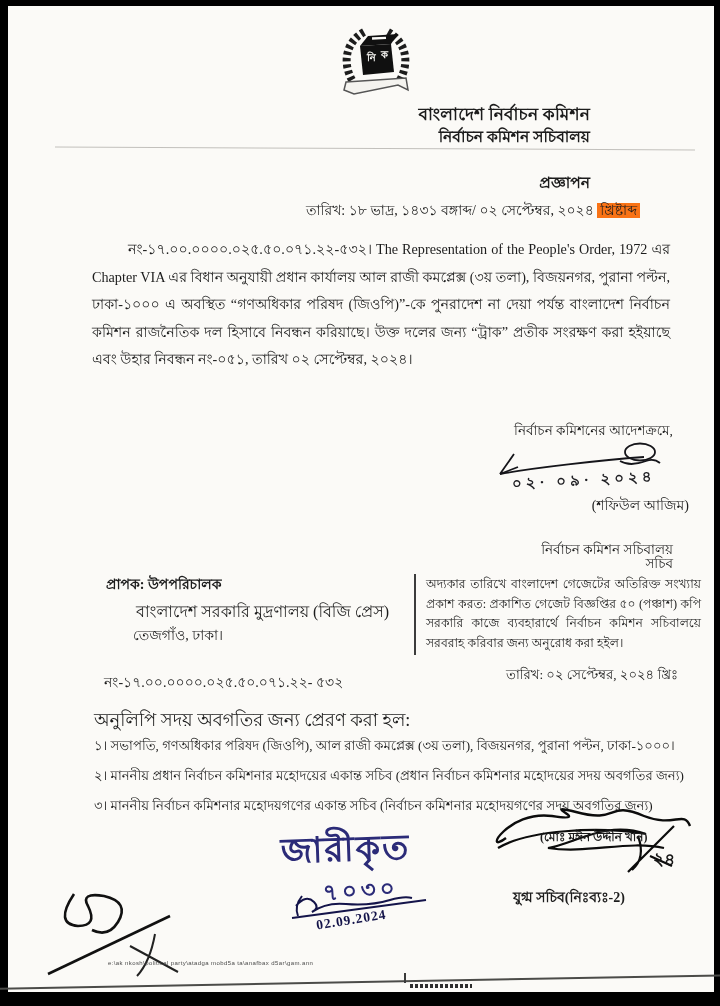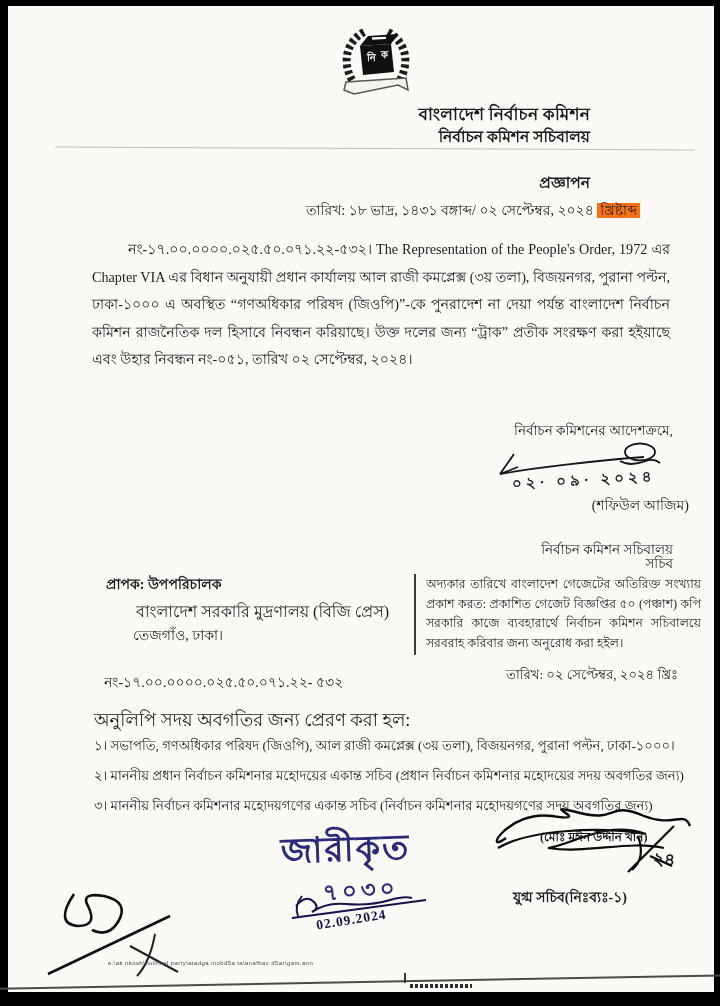--- a/index.html
+++ b/index.html
@@ -124,21 +124,21 @@
   </svg>
   <div class="abs stamp-date">02.09.2024</div>
 
   <svg class="abs" style="left:478px; top:796px;" width="218" height="84" viewBox="0 0 218 84">
     <path d="M28 42 C4 60 30 14 74 20 C118 27 58 6 98 16 C142 28 128 4 166 20 C196 32 206 14 212 30" fill="none" stroke="#0c0c0c" stroke-width="2.4"></path>
     <path d="M20 52 C50 34 120 30 168 38 C128 24 96 48 70 52 C110 58 150 44 186 52" fill="none" stroke="#0c0c0c" stroke-width="2.2"></path>
     <path d="M150 76 L196 30 M160 40 q8 22 -6 34 M172 60 l22 10" fill="none" stroke="#0c0c0c" stroke-width="2.2"></path>
   </svg>
   <div class="abs js-frag">২৪</div>
   <div class="abs js-name">(মোঃ মঈন উদ্দীন খান)</div>
-  <div class="abs js-desig">যুগ্ম সচিব(নিঃব্যঃ-১)</div>
+  <div class="abs js-desig">যুগ্ম সচিব(নিঃব্যঃ-2)</div>
 
   <svg class="abs" style="left:30px; top:866px;" width="175" height="120" viewBox="0 0 175 120">
     <path d="M44 28 q-20 30 4 32 q20 0 10 -20 q-8 -14 16 -10 q26 6 14 26 q-10 16 -26 8" fill="none" stroke="#111" stroke-width="2.6"></path>
     <path d="M18 108 L140 50" fill="none" stroke="#111" stroke-width="2.6"></path>
     <path d="M125 68 q-5 28 -18 42 M100 80 l48 26" fill="none" stroke="#222" stroke-width="2"></path>
   </svg>
 
   <div class="abs footer-path">e:\ak nkosh\political party\atadga mobd5a ta\anafbax d5ar\gam.ann</div>
 
   <div class="abs scanline2"></div>

